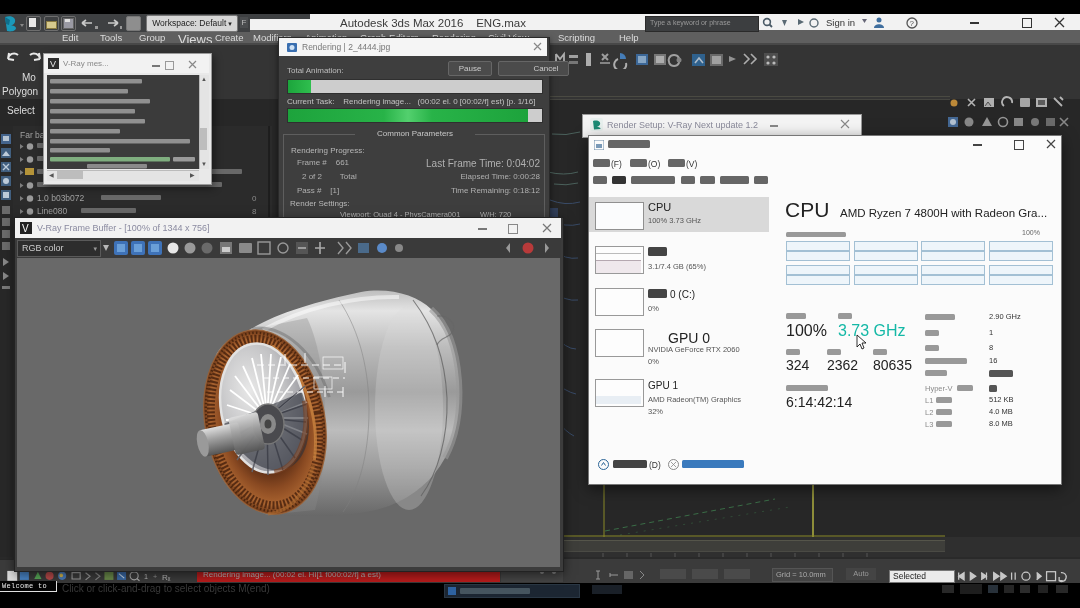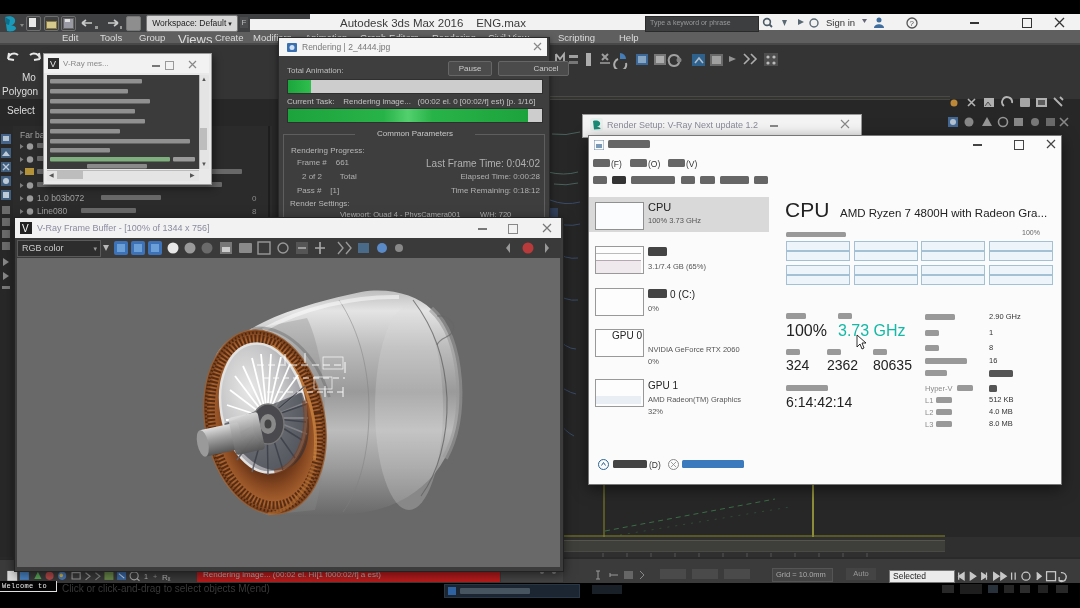--- a/index.html
+++ b/index.html
@@ -647,21 +647,21 @@
  <div class="abs" style="left:595px;top:246px;width:47px;height:26px;background:#fdfdfd;border:1px solid #999;"></div>
  <div class="abs" style="left:596px;top:253px;width:45px;height:1px;background:#bbb;"></div>
  <div class="abs" style="left:596px;top:260px;width:45px;height:12px;background:#efe8ec;border-top:1px solid #b5a8b0;"></div>
  <div class="zh" style="left:648px;top:247px;width:19px;height:9px;background:#444;"></div>
  <div class="abs" style="left:648px;top:262px;width:90px;height:9px;color:#555;font-size:7.5px;">3.1/7.4 GB (65%)</div>
  <div class="abs" style="left:595px;top:288px;width:47px;height:26px;background:#fdfdfd;border:1px solid #999;"></div>
  <div class="zh" style="left:648px;top:289px;width:19px;height:9px;background:#444;"></div>
     <div class="abs" style="left:670px;top:289px;color:#222;font-size:10px;">0 (C:)</div>
  <div class="abs" style="left:648px;top:304px;width:40px;height:9px;color:#555;font-size:7.5px;">0%</div>
  <div class="abs" style="left:595px;top:329px;width:47px;height:26px;background:#fdfdfd;border:1px solid #999;"></div>
- <div class="abs" style="left:612px;top:330px;width:60px;height:11px;color:#222;font-size:10px;">GPU 0</div>
+ <div class="abs" style="left:668px;top:330px;width:60px;height:11px;color:#222;font-size:14px;">GPU 0</div>
  <div class="abs" style="left:648px;top:345px;width:110px;height:9px;color:#555;font-size:7.5px;">NVIDIA GeForce RTX 2060</div>
  <div class="abs" style="left:648px;top:357px;width:40px;height:9px;color:#555;font-size:7.5px;">0%</div>
  <div class="abs" style="left:595px;top:379px;width:47px;height:26px;background:#fdfdfd;border:1px solid #999;"></div>
  <div class="abs" style="left:596px;top:396px;width:45px;height:8px;background:#e8eef4;"></div>
  <div class="abs" style="left:648px;top:380px;width:60px;height:11px;color:#222;font-size:10px;">GPU 1</div>
  <div class="abs" style="left:648px;top:395px;width:110px;height:9px;color:#555;font-size:7.5px;">AMD Radeon(TM) Graphics</div>
  <div class="abs" style="left:648px;top:407px;width:40px;height:9px;color:#555;font-size:7.5px;">32%</div>
 
  <div class="abs" style="left:785px;top:198px;width:70px;height:24px;color:#222;font-size:21px;">CPU</div>
  <div class="abs" style="left:840px;top:207px;width:215px;height:13px;color:#222;font-size:11.5px;white-space:nowrap;overflow:hidden;">AMD Ryzen 7 4800H with Radeon Gra...</div>

